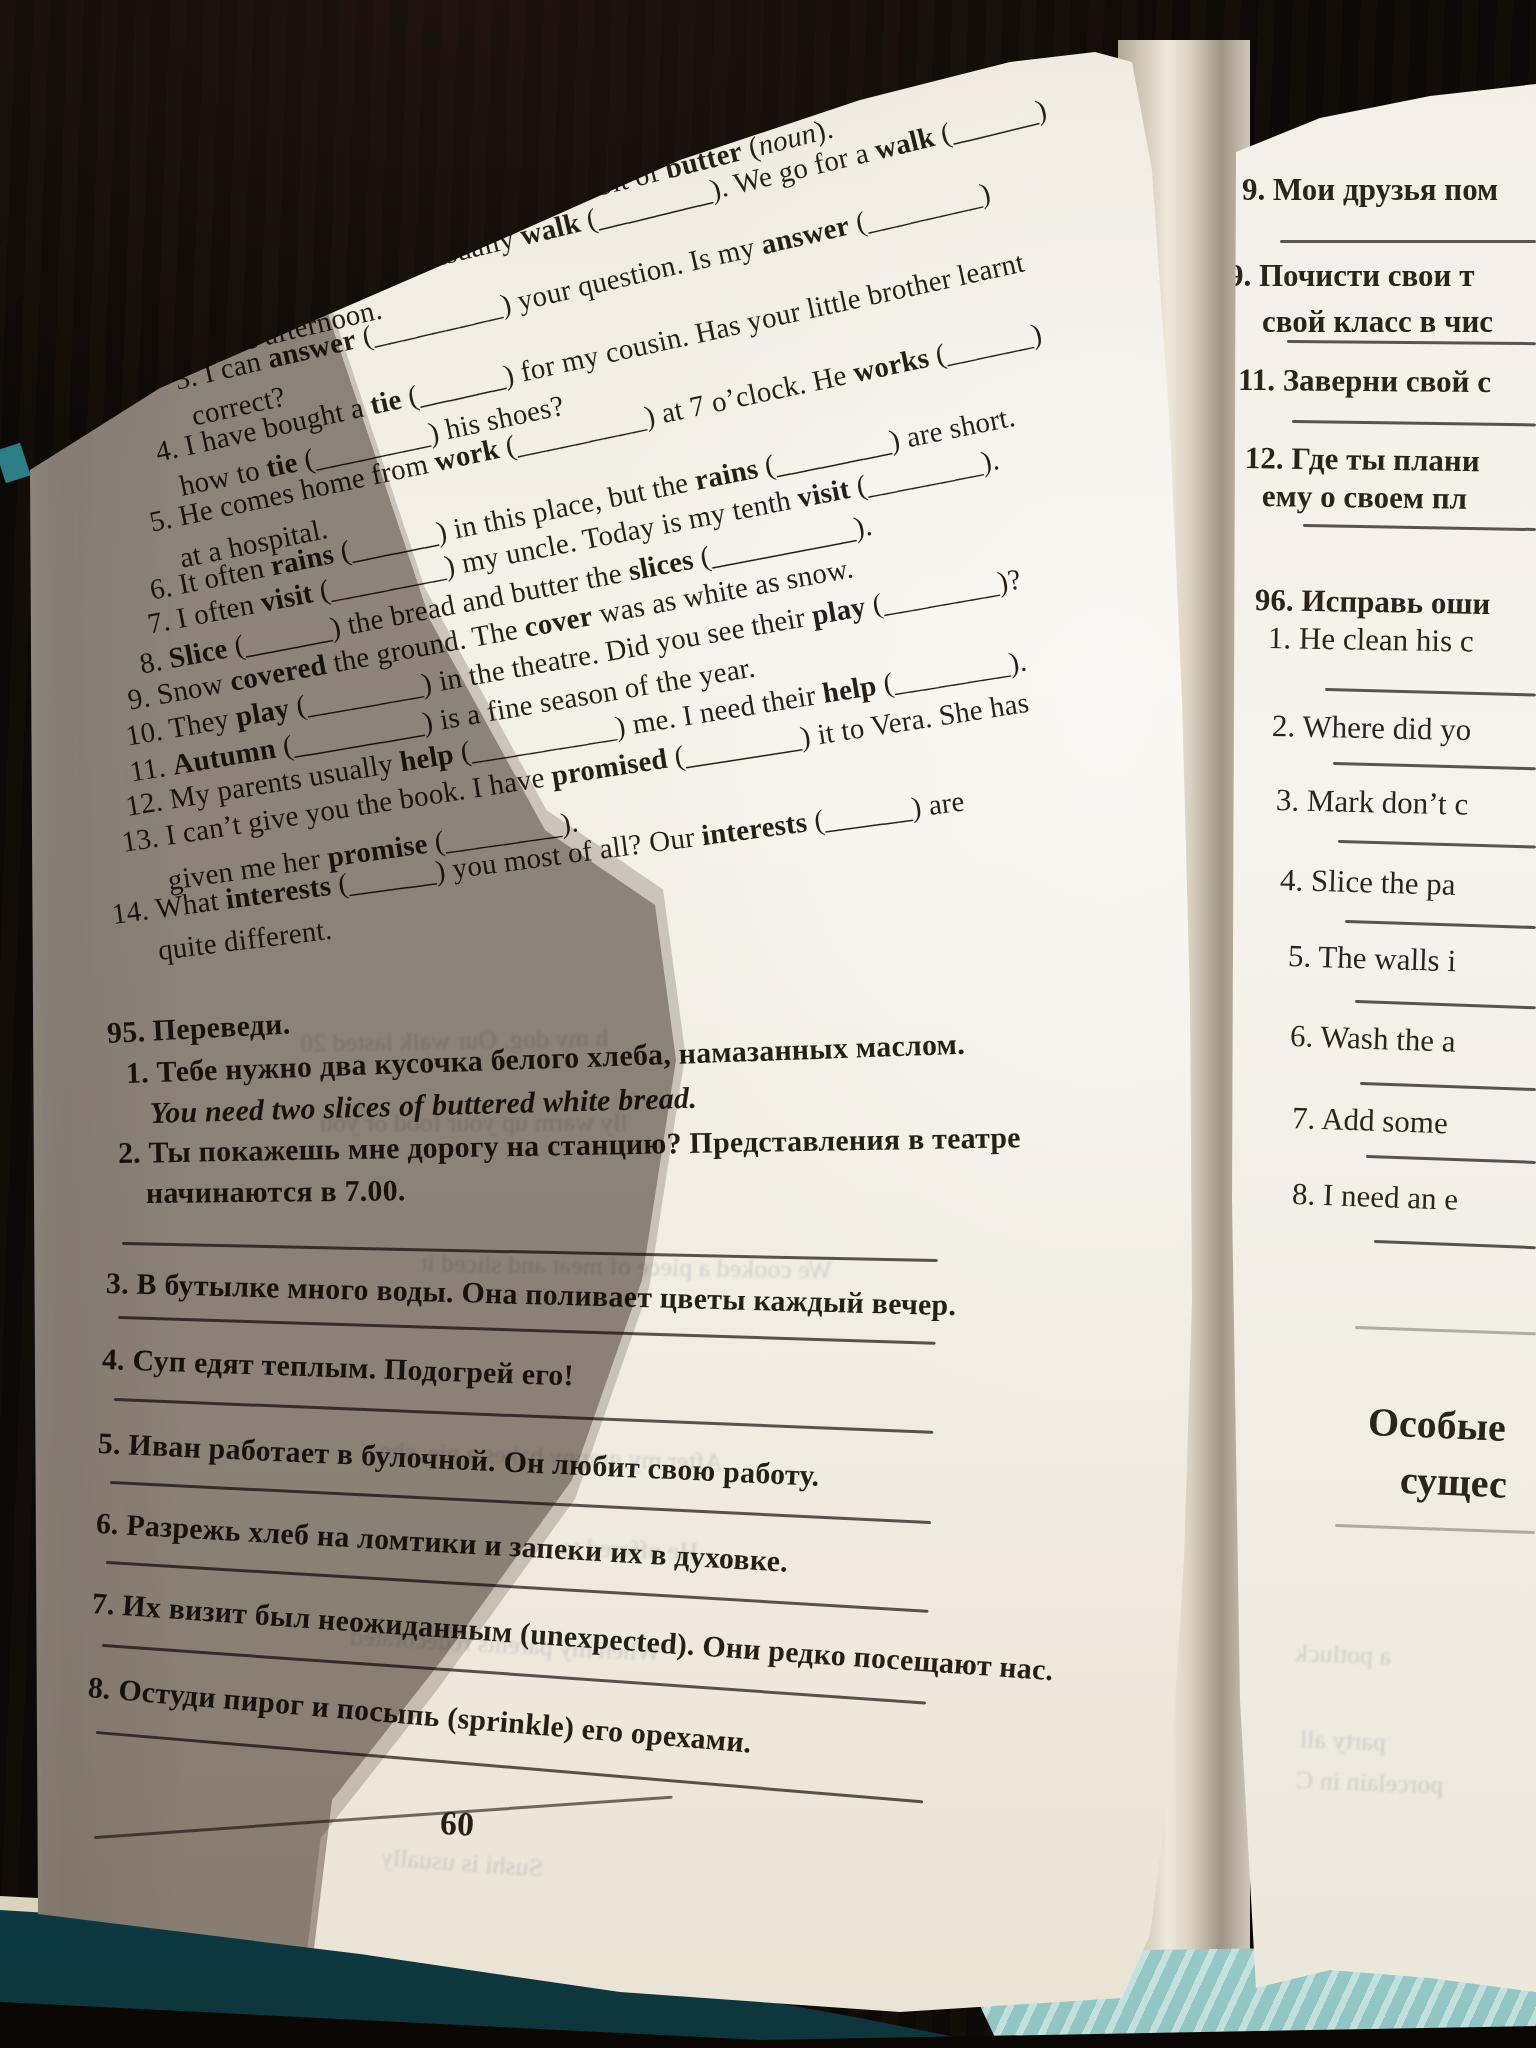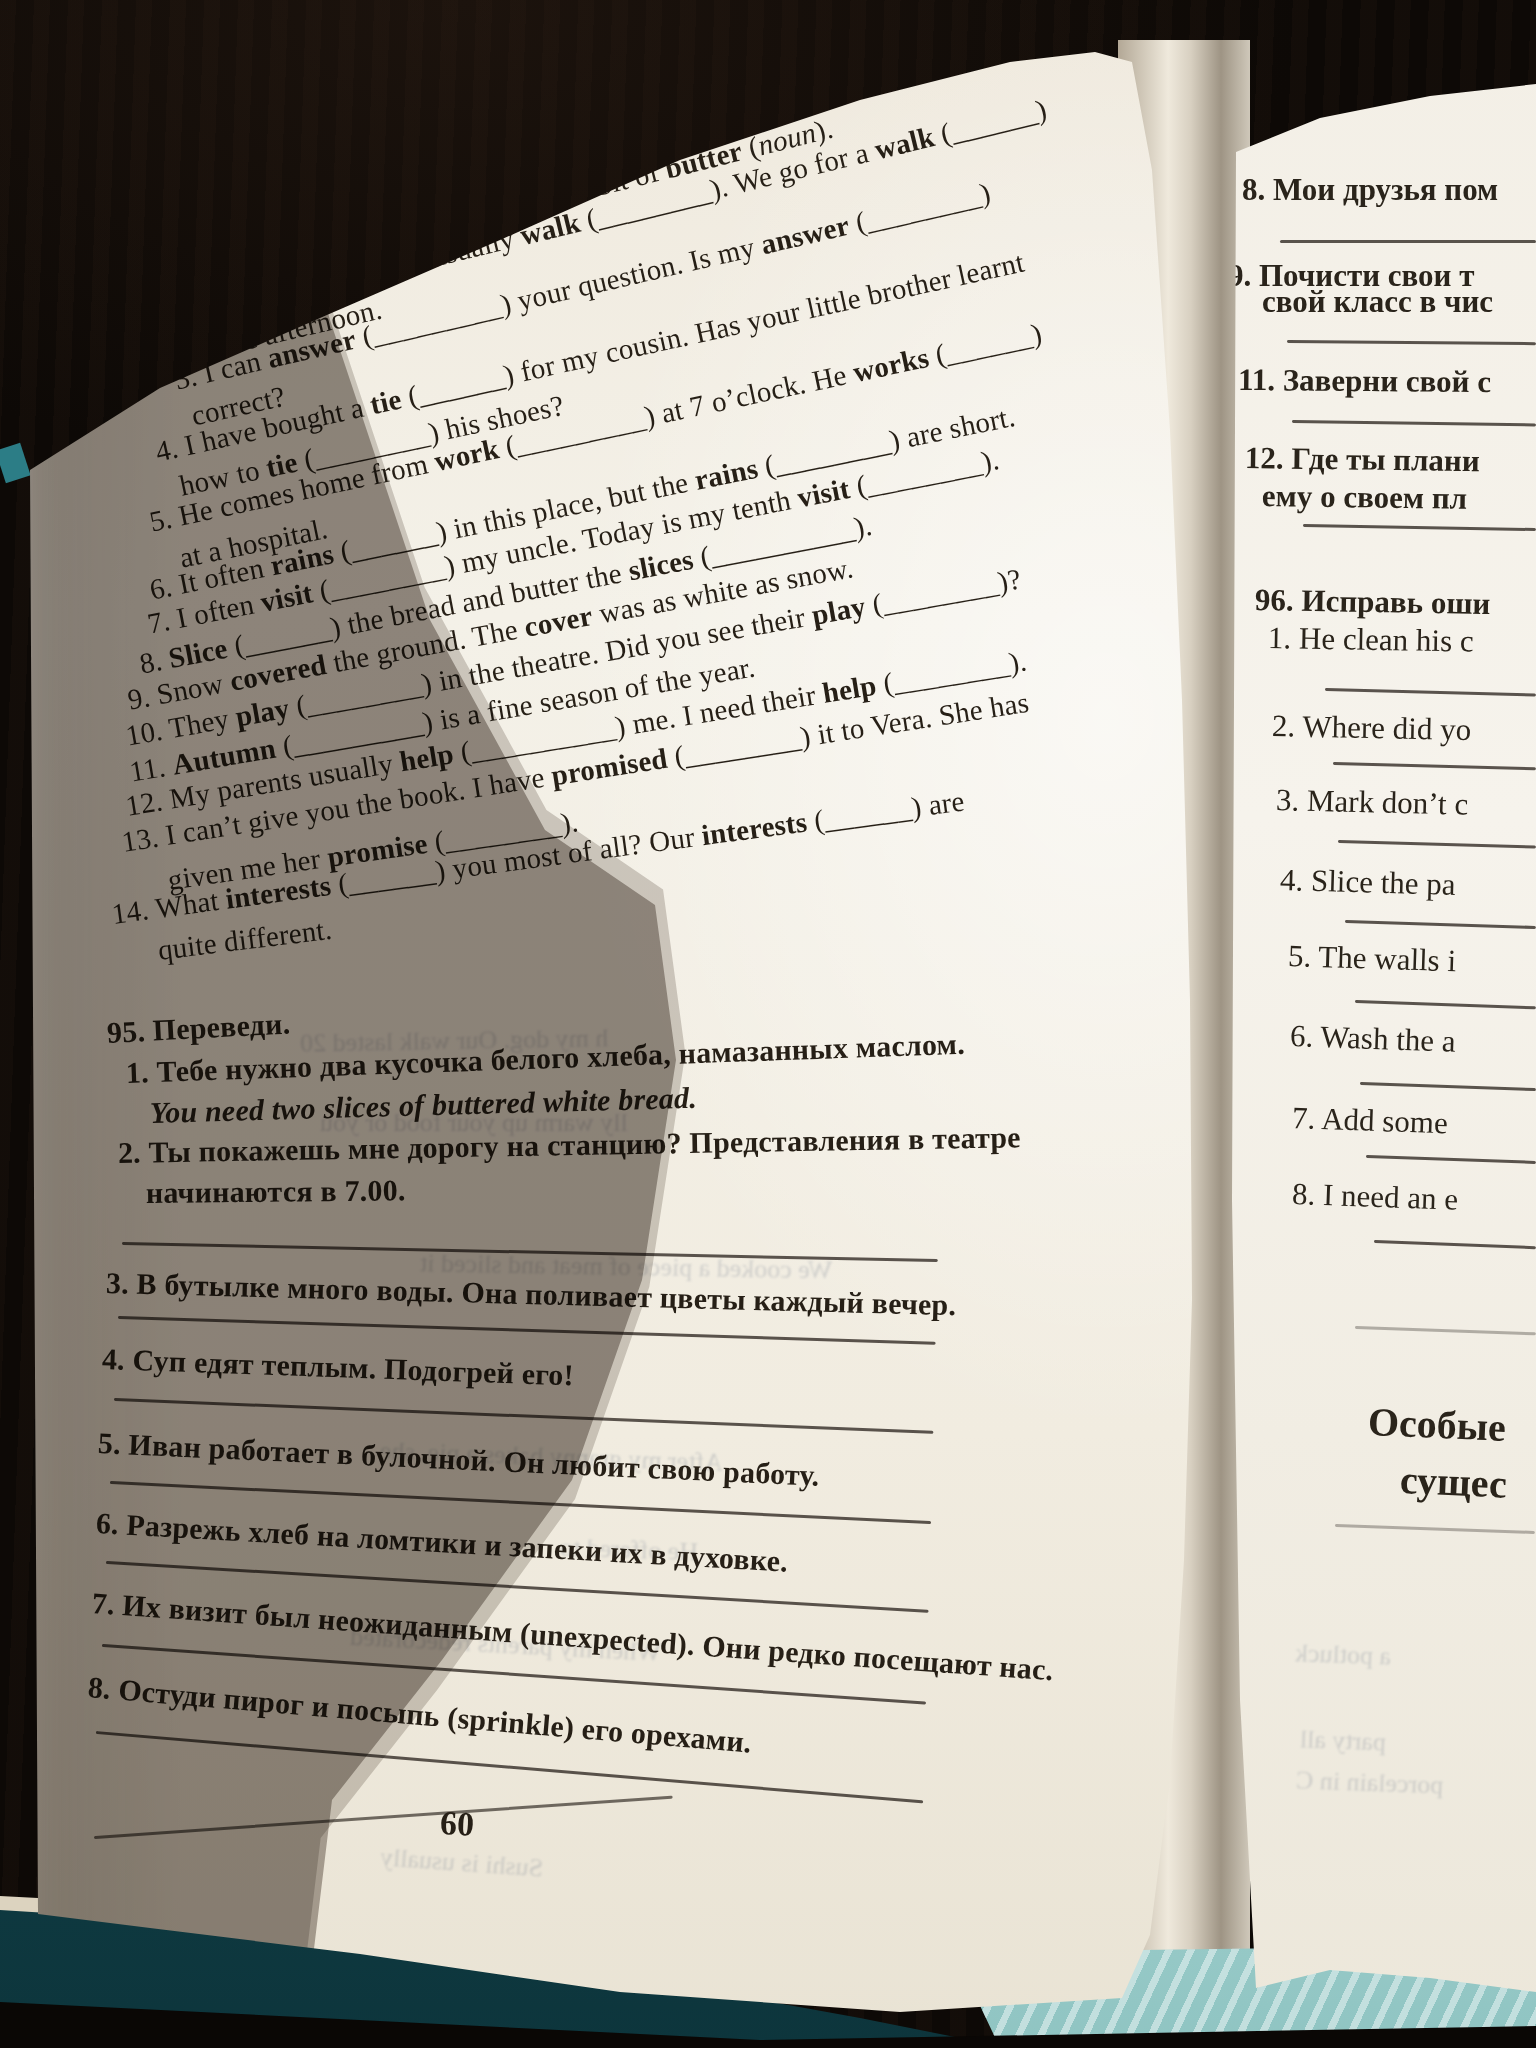--- a/index.html
+++ b/index.html
@@ -139,24 +139,24 @@
 
     <div class="shadow-soft"></div>
     <div class="shadow-core"></div>
   </div>
 
   <div class="page-right">
     <div class="bleed" style="left:1295px;top:1640px;transform:rotate(2deg) scaleX(-1);">a potluck</div>
     <div class="bleed" style="left:1300px;top:1726px;transform:rotate(2deg) scaleX(-1);">party all</div>
     <div class="bleed" style="left:1296px;top:1768px;transform:rotate(2deg) scaleX(-1);">porcelain in C</div>
 
-    <div class="rln rru" style="left:1242px;top:172px;">8. Мои друзья пом</div>
+    <div class="rln rru" style="left:1242px;top:172px;">9. Мои друзья пом</div>
     <div class="rule" style="left:1280px;top:240px;width:256px;"></div>
     <div class="rln rru" style="left:1228px;top:258px;">9. Почисти свои т</div>
-    <div class="rln rru" style="left:1262px;top:284px;">свой класс в чис</div>
+    <div class="rln rru" style="left:1262px;top:304px;">свой класс в чис</div>
     <div class="rule" style="left:1287px;top:340px;width:249px;transform:rotate(.5deg);"></div>
     <div class="rln rru" style="left:1238px;top:362px;transform:rotate(.5deg);">11. Заверни свой с</div>
     <div class="rule" style="left:1292px;top:420px;width:244px;transform:rotate(.8deg);"></div>
     <div class="rln rru" style="left:1245px;top:440px;transform:rotate(.8deg);">12. Где ты плани</div>
     <div class="rln rru" style="left:1262px;top:478px;transform:rotate(.8deg);">ему о своем пл</div>
     <div class="rule" style="left:1303px;top:524px;width:233px;transform:rotate(1deg);"></div>
 
     <div class="rln rru" style="left:1255px;top:582px;transform:rotate(1deg);">96. Исправь оши</div>
     <div class="rln" style="left:1268px;top:620px;transform:rotate(1deg);">1. He clean his c</div>
     <div class="rule" style="left:1325px;top:688px;width:211px;transform:rotate(1.5deg);"></div>

